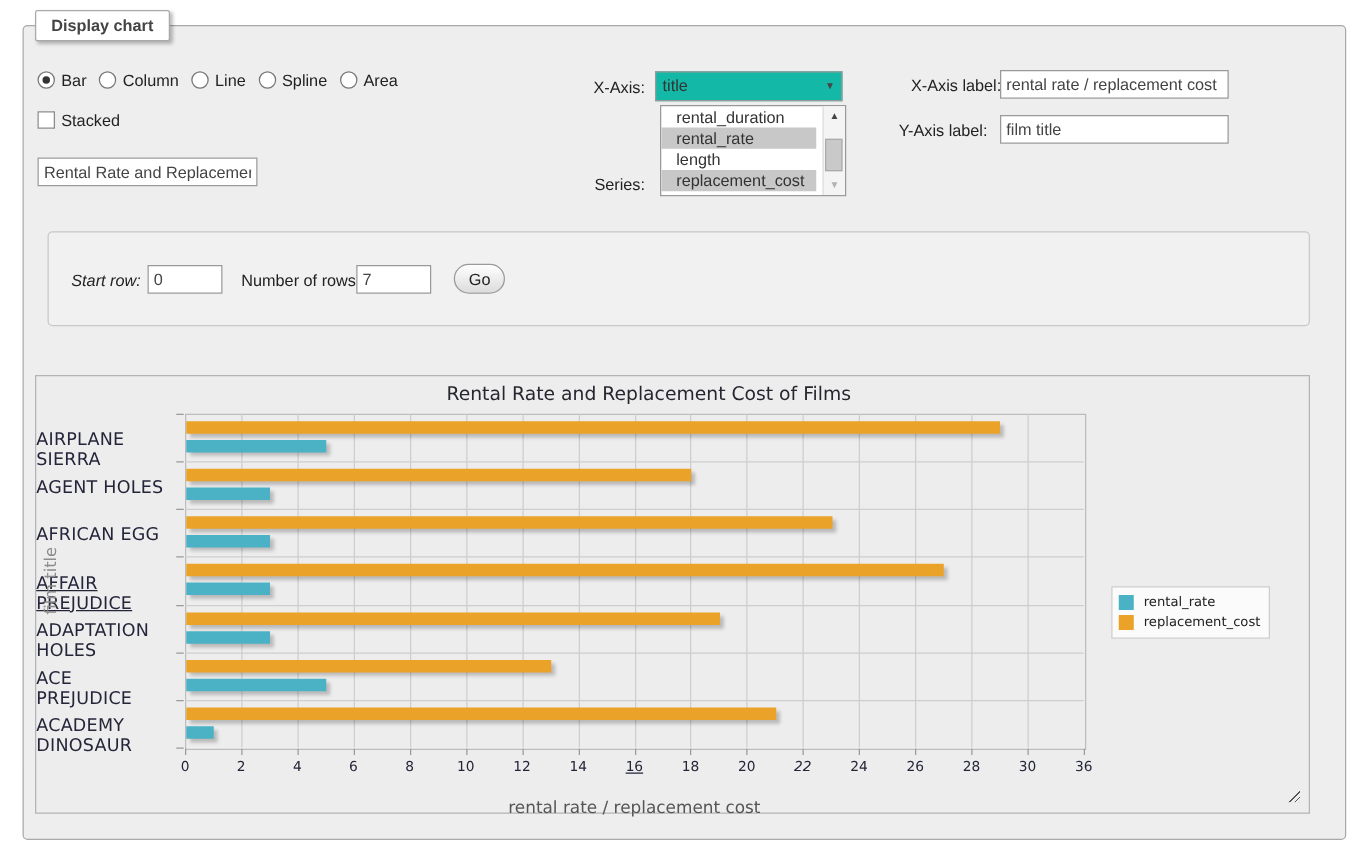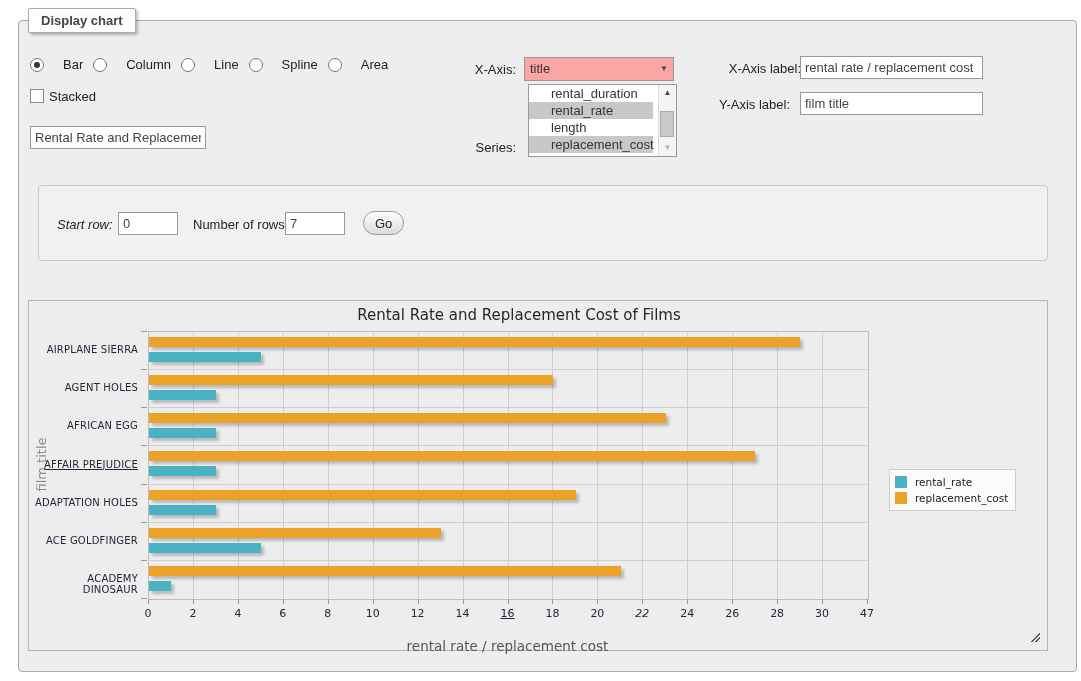--- a/index.html
+++ b/index.html
@@ -20,45 +20,45 @@
     padding:4px 12px;font-weight:bold;color:#444;
     box-shadow:2px 2px 3px rgba(0,0,0,0.25);border-radius:2px;
   }
   
   .txt{ color:#222; }
   .right{ text-align:right; }
   .input{
     box-sizing:border-box;height:23px;border:1px solid #999;background:#fff;
     padding:2px 4px;font-family:"Liberation Sans",sans-serif;font-size:13px;color:#444;
   }
-  .radio-opt{display:inline-flex;align-items:flex-end;margin-right:10px;cursor:default;gap:14px;}
+  .radio-opt{display:inline-flex;align-items:flex-start;margin-right:10px;cursor:default;}
   .radio{
     display:inline-block;width:12px;height:12px;border:1px solid #767676;
     border-radius:50%;background:#fff;margin-right:5px;box-sizing:content-box;
   }
   .radio.checked::after{
     content:"";display:block;width:6px;height:6px;border-radius:50%;
     background:#333;margin:3px;
   }
   .checkbox{
     display:inline-block;width:12px;height:12px;border:1px solid #8a8a8a;
     background:#fff;margin-right:5px;vertical-align:-2px;
   }
   .selectbox{
-    box-sizing:border-box;height:24px;border:1px solid #999;background:#fca5a5;
+    box-sizing:border-box;height:24px;border:1px solid #999;background:#14b8a6;
     line-height:22px;padding-left:5px;color:#333;position:absolute;
   }
   .selectbox .arrow{
     position:absolute;right:5px;top:0;font-size:8px;color:#444;line-height:22px;
   }
   .multilist{
     box-sizing:border-box;border:1px solid #999;background:#fff;position:absolute;
     overflow:hidden;
   }
-  .multilist .opt{height:17px;line-height:17px;padding-left:22px;margin-right:23px;white-space:nowrap;}
+  .multilist .opt{height:17px;line-height:17px;padding-left:12px;margin-right:23px;white-space:nowrap;}
   .multilist .opt.sel{background:#c8c8c8;}
   .scrollbar{
     position:absolute;right:0;top:0;bottom:0;width:17px;background:#f4f4f4;
     border-left:1px solid #ddd;
   }
   .scroll-arrow{position:absolute;left:0;width:17px;height:16px;text-align:center;
     font-size:8px;line-height:16px;}
   .scroll-up{top:0;color:#444;}
   .scroll-down{bottom:0;color:#b2b2b2;}
   .scroll-thumb{position:absolute;left:1px;top:26px;width:14px;height:26px;
@@ -83,21 +83,21 @@
     position:absolute;left:0;top:5px;width:980px;text-align:center;
     font-size:15px;color:#26262e;
   }
   .plot-area{
     position:absolute;border:1px solid #bdbdbd;box-sizing:content-box;
   }
   .gridline-v{position:absolute;top:0;width:1px;background:#cecece;}
   .gridline-h{position:absolute;left:0;height:1px;background:#cecece;}
   .bar{position:absolute;box-shadow:3px 3px 3px rgba(0,0,0,0.22);}
   .cat-label{
-    position:absolute;text-align:right;font-size:10px;color:#25253a;
+    position:absolute;text-align:left;font-size:14px;color:#25253a;
     letter-spacing:0.2px;
   }
   .ytick{position:absolute;height:1px;width:6px;background:#9a9a9a;}
   .xtick{position:absolute;width:1px;height:5px;background:#9a9a9a;}
   .xtick-label{
     position:absolute;width:34px;text-align:center;font-size:11px;color:#25253a;
   }
   .xaxis-title{
     position:absolute;text-align:center;font-size:13.5px;color:#555;
   }
@@ -225,21 +225,21 @@
       <div class="gridline-v" style="left: 703.188px; top: 30px; height: 267px;"></div>
       <div class="xtick" style="left: 703.188px; top: 298px;"></div>
       <div class="xtick-label" style="left: 686.188px; top: 306px;">26</div>
       <div class="gridline-v" style="left: 748.125px; top: 30px; height: 267px;"></div>
       <div class="xtick" style="left: 748.125px; top: 298px;"></div>
       <div class="xtick-label" style="left: 731.125px; top: 306px;">28</div>
       <div class="gridline-v" style="left: 793.062px; top: 30px; height: 267px;"></div>
       <div class="xtick" style="left: 793.062px; top: 298px;"></div>
       <div class="xtick-label" style="left: 776.062px; top: 306px;">30</div>
       <div class="xtick" style="left: 838px; top: 298px;"></div>
-      <div class="xtick-label" style="left: 821px; top: 306px;">47</div>
+      <div class="xtick-label" style="left: 821px; top: 306px;">36</div>
       <div class="ytick" style="left: 112px; top: 30px;"></div>
       <div class="gridline-h" style="top: 68.1429px; left: 119px; width: 719px;"></div>
       <div class="ytick" style="left: 112px; top: 68.1429px;"></div>
       <div class="gridline-h" style="top: 106.286px; left: 119px; width: 719px;"></div>
       <div class="ytick" style="left: 112px; top: 106.286px;"></div>
       <div class="gridline-h" style="top: 144.429px; left: 119px; width: 719px;"></div>
       <div class="ytick" style="left: 112px; top: 144.429px;"></div>
       <div class="gridline-h" style="top: 182.571px; left: 119px; width: 719px;"></div>
       <div class="ytick" style="left: 112px; top: 182.571px;"></div>
       <div class="gridline-h" style="top: 220.714px; left: 119px; width: 719px;"></div>
@@ -255,21 +255,21 @@
       <div class="bar" style="left: 120px; top: 89.1429px; height: 10px; width: 67.1816px; background: rgb(75, 178, 197);"></div>
       <div class="cat-label" style="left: 0px; width: 109px; top: 119.357px;">AFRICAN EGG</div>
       <div class="bar" style="left: 120px; top: 112.286px; height: 10px; width: 516.557px; background: rgb(234, 162, 40);"></div>
       <div class="bar" style="left: 120px; top: 127.286px; height: 10px; width: 67.1816px; background: rgb(75, 178, 197);"></div>
       <div class="cat-label" style="left: 0px; width: 109px; top: 157.5px; text-decoration: underline;">AFFAIR PREJUDICE</div>
       <div class="bar" style="left: 120px; top: 150.429px; height: 10px; width: 606.432px; background: rgb(234, 162, 40);"></div>
       <div class="bar" style="left: 120px; top: 165.429px; height: 10px; width: 67.1816px; background: rgb(75, 178, 197);"></div>
       <div class="cat-label" style="left: 0px; width: 109px; top: 195.643px;">ADAPTATION HOLES</div>
       <div class="bar" style="left: 120px; top: 188.571px; height: 10px; width: 426.682px; background: rgb(234, 162, 40);"></div>
       <div class="bar" style="left: 120px; top: 203.571px; height: 10px; width: 67.1816px; background: rgb(75, 178, 197);"></div>
-      <div class="cat-label" style="left: 0px; width: 109px; top: 233.786px;">ACE GOLDFINGER</div>
+      <div class="cat-label" style="left: 0px; width: 109px; top: 233.786px;">ACE PREJUDICE</div>
       <div class="bar" style="left: 120px; top: 226.714px; height: 10px; width: 291.869px; background: rgb(234, 162, 40);"></div>
       <div class="bar" style="left: 120px; top: 241.714px; height: 10px; width: 112.119px; background: rgb(75, 178, 197);"></div>
       <div class="cat-label" style="left: 0px; width: 109px; top: 271.929px;">ACADEMY DINOSAUR</div>
       <div class="bar" style="left: 120px; top: 264.857px; height: 10px; width: 471.619px; background: rgb(234, 162, 40);"></div>
       <div class="bar" style="left: 120px; top: 279.857px; height: 10px; width: 22.2441px; background: rgb(75, 178, 197);"></div>
     </div>
   <div class="yaxis-title" id="ylab" style="left: -28px; top: 155.5px; width: 80px; text-align: center;">film title</div>
   <div class="xaxis-title" id="xlab" style="left: 119px; width: 719px; top: 337px;">rental rate / replacement cost</div>
   <div class="chart-legend" id="legend" style="left: 860px; top: 168px;">
       <div class="legend-row">

